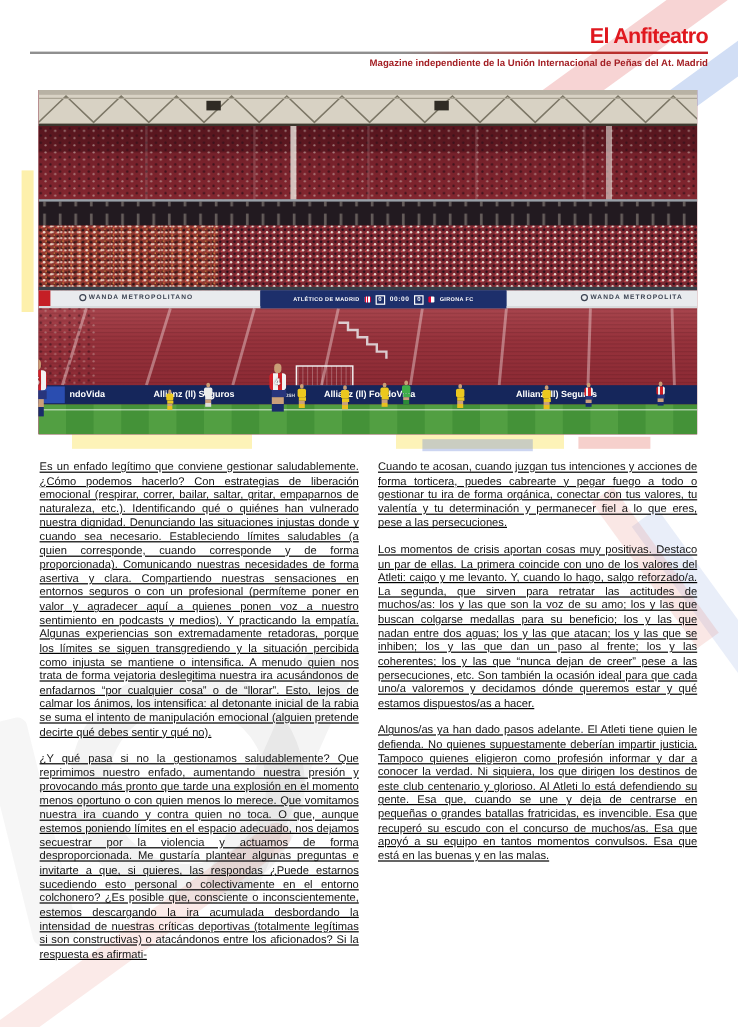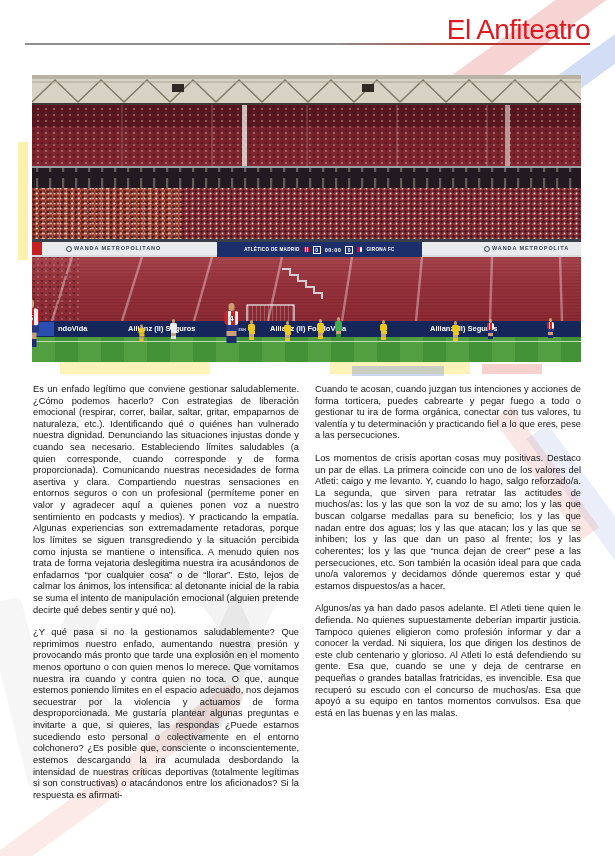--- a/index.html
+++ b/index.html
@@ -18,21 +18,21 @@
   .wm-g4{right:18px;top:416px;width:26px;height:160px;background:rgba(120,150,220,0.16);transform:rotate(-36deg);}
   .wm-g5{right:58px;top:398px;width:22px;height:150px;background:rgba(230,120,110,0.18);transform:rotate(-36deg);}
   .wm-y1{left:18px;top:142px;width:10px;height:118px;background:rgba(250,222,70,0.45);}
   .wm-y2{left:60px;top:362px;width:150px;height:12px;background:rgba(250,226,86,0.42);}
   .wm-y3{left:330px;top:362px;width:140px;height:12px;background:rgba(250,226,86,0.42);}
   .wm-b2{left:352px;top:366px;width:92px;height:10px;background:rgba(96,124,212,0.32);}
   .wm-r3{left:482px;top:364px;width:60px;height:10px;background:rgba(222,86,72,0.28);}
 
   
   .masthead{position:absolute;left:25px;right:25px;top:18px;text-align:right;z-index:2;}
-  .mag-title{font-size:28px;font-weight:normal;color:#e0181f;letter-spacing:-0.6px;line-height:24px;}
+  .mag-title{font-size:18px;font-weight:bold;color:#e0181f;letter-spacing:-0.6px;line-height:24px;}
   .mag-rule{height:2px;margin:1px 0 3px 0;
             background:linear-gradient(90deg,#8f8f8f 0%,#8f8f8f 55%,#b5342f 82%,#c2242a 100%);}
   .mag-sub{font-size:8px;font-weight:bold;color:#a31f24;}
 
   
   .photo{position:absolute;left:32px;top:75px;width:549px;height:287px;overflow:hidden;z-index:2;background:#7d2530;}
   .photo svg{position:absolute;left:0;top:0;z-index:1;}
   .led-text{position:absolute;top:170px;font-size:5.5px;font-weight:bold;color:#3a4150;letter-spacing:0.9px;z-index:3;white-space:nowrap;}
   .led-left{left:34px;}
   .led-right{left:452px;}
@@ -59,21 +59,21 @@
   .atm{--sock:#1a2c6b;} .atm .tr{background:repeating-linear-gradient(90deg,#d41f26 0 1.7px,#f2f2f2 1.7px 3.4px);} .atm .sh{background:#28357c;}
   .gir{--sock:#e8c020;} .gir .tr,.gir .sh{background:#ecc81f;}
   .kpr{--sock:#dddddd;} .kpr .tr,.kpr .sh{background:#ececec;}
   .stw{--sock:#2c8a38;} .stw .tr,.stw .sh{background:#3fae4a;}
   .big{transform:scale(2);transform-origin:center bottom;}
   .big25{transform:scale(2.4);transform-origin:center bottom;}
   .num{position:absolute;top:4.5px;left:0;right:0;text-align:center;font-size:4px;font-weight:bold;color:#fff;text-shadow:0 0 1px #222;}
 
   
   .article{position:absolute;left:33px;top:384px;width:548px;display:flex;gap:16px;z-index:2;}
-  .col{width:266px;}
+  .col{width:266px;text-decoration:underline;}
   .col p{margin:0 0 11px 0;font-size:9.3px;line-height:1.25;text-align:justify;color:#131313;white-space:pre-line;}
   .col p:last-child{margin-bottom:0;}
 </style>
 </head>
 <body>
 
 <div class="page">
 
   <div class="wm wm-band wm-red1"></div>
   <div class="wm wm-band wm-blue1"></div>
@@ -85,20 +85,21 @@
   <div class="wm wm-g5"></div>
   <div class="wm wm-y1"></div>
   <div class="wm wm-y2"></div>
   <div class="wm wm-y3"></div>
   <div class="wm wm-b2"></div>
   <div class="wm wm-r3"></div>
 
   <div class="masthead">
     <div class="mag-title">El Anfiteatro</div>
     <div class="mag-rule"></div>
+    <div class="mag-sub">Magazine independiente de la Unión Internacional de Peñas del At. Madrid</div>
   </div>
 
   <div class="photo">
     <svg width="549" height="287" viewBox="0 0 549 287">
       <defs>
         <linearGradient id="gUp" x1="0" y1="0" x2="0" y2="1">
           <stop offset="0" stop-color="#6d1e28"></stop>
             <stop offset="1" stop-color="#83262f"></stop>
         </linearGradient>
         <linearGradient id="gLow" x1="0" y1="0" x2="0" y2="1">
@@ -306,19 +307,19 @@
         <i class="lg"></i>
       </div>
   </div>
 
   <div class="article">
     <div class="col">
         <p>Es un enfado legítimo que conviene gestionar saludablemente. ¿Cómo podemos hacerlo? Con estrategias de liberación emocional (respirar, correr, bailar, saltar, gritar, empaparnos de naturaleza, etc.). Identificando qué o quiénes han vulnerado nuestra dignidad. Denunciando las situaciones injustas donde y cuando sea necesario. Estableciendo límites saludables (a quien corresponde, cuando corresponde y de forma proporcionada). Comunicando nuestras necesidades de forma asertiva y clara. Compartiendo nuestras sensaciones en entornos seguros o con un profesional (permíteme poner en valor y agradecer aquí a quienes ponen voz a nuestro sentimiento en podcasts y medios). Y practicando la empatía. Algunas experiencias son extremadamente retadoras, porque los límites se siguen transgrediendo y la situación percibida como injusta se mantiene o intensifica. A menudo quien nos trata de forma vejatoria deslegitima nuestra ira acusándonos de enfadarnos “por cualquier cosa” o de “llorar”. Esto, lejos de calmar los ánimos, los intensifica: al detonante inicial de la rabia se suma el intento de manipulación emocional (alguien pretende decirte qué debes sentir y qué no).</p>
         <p>¿Y qué pasa si no la gestionamos saludablemente? Que reprimimos nuestro enfado, aumentando nuestra presión y provocando más pronto que tarde una explosión en el momento menos oportuno o con quien menos lo merece. Que vomitamos nuestra ira cuando y contra quien no toca. O que, aunque estemos poniendo límites en el espacio adecuado, nos dejamos secuestrar por la violencia y actuamos de forma desproporcionada. Me gustaría plantear algunas preguntas e invitarte a que, si quieres, las respondas ¿Puede estarnos sucediendo esto personal o colectivamente en el entorno colchonero? ¿Es posible que, consciente o inconscientemente, estemos descargando la ira acumulada desbordando la intensidad de nuestras críticas deportivas (totalmente legítimas si son constructivas) o atacándonos entre los aficionados? Si la respuesta es afirmati-</p>
       </div>
     <div class="col">
-        <p>Cuando te acosan, cuando juzgan tus intenciones y acciones de forma torticera, puedes cabrearte y pegar fuego a todo o gestionar tu ira de forma orgánica, conectar con tus valores, tu valentía y tu determinación y practicando fiel a lo que eres, pese a las persecuciones.</p>
+        <p>Cuando te acosan, cuando juzgan tus intenciones y acciones de forma torticera, puedes cabrearte y pegar fuego a todo o gestionar tu ira de forma orgánica, conectar con tus valores, tu valentía y tu determinación y permanecer fiel a lo que eres, pese a las persecuciones.</p>
         <p>Los momentos de crisis aportan cosas muy positivas. Destaco un par de ellas. La primera coincide con uno de los valores del Atleti: caigo y me levanto. Y, cuando lo hago, salgo reforzado/a. La segunda, que sirven para retratar las actitudes de muchos/as: los y las que son la voz de su amo; los y las que buscan colgarse medallas para su beneficio; los y las que nadan entre dos aguas; los y las que atacan; los y las que se inhiben; los y las que dan un paso al frente; los y las coherentes; los y las que “nunca dejan de creer” pese a las persecuciones, etc. Son también la ocasión ideal para que cada uno/a valoremos y decidamos dónde queremos estar y qué estamos dispuestos/as a hacer.</p>
         <p>Algunos/as ya han dado pasos adelante. El Atleti tiene quien le defienda. No quienes supuestamente deberían impartir justicia. Tampoco quienes eligieron como profesión informar y dar a conocer la verdad. Ni siquiera, los que dirigen los destinos de este club centenario y glorioso. Al Atleti lo está defendiendo su gente. Esa que, cuando se une y deja de centrarse en pequeñas o grandes batallas fratricidas, es invencible. Esa que recuperó su escudo con el concurso de muchos/as. Esa que apoyó a su equipo en tantos momentos convulsos. Esa que está en las buenas y en las malas.</p>
       </div>
   </div>
 
 </div>
 
 </body></html>

